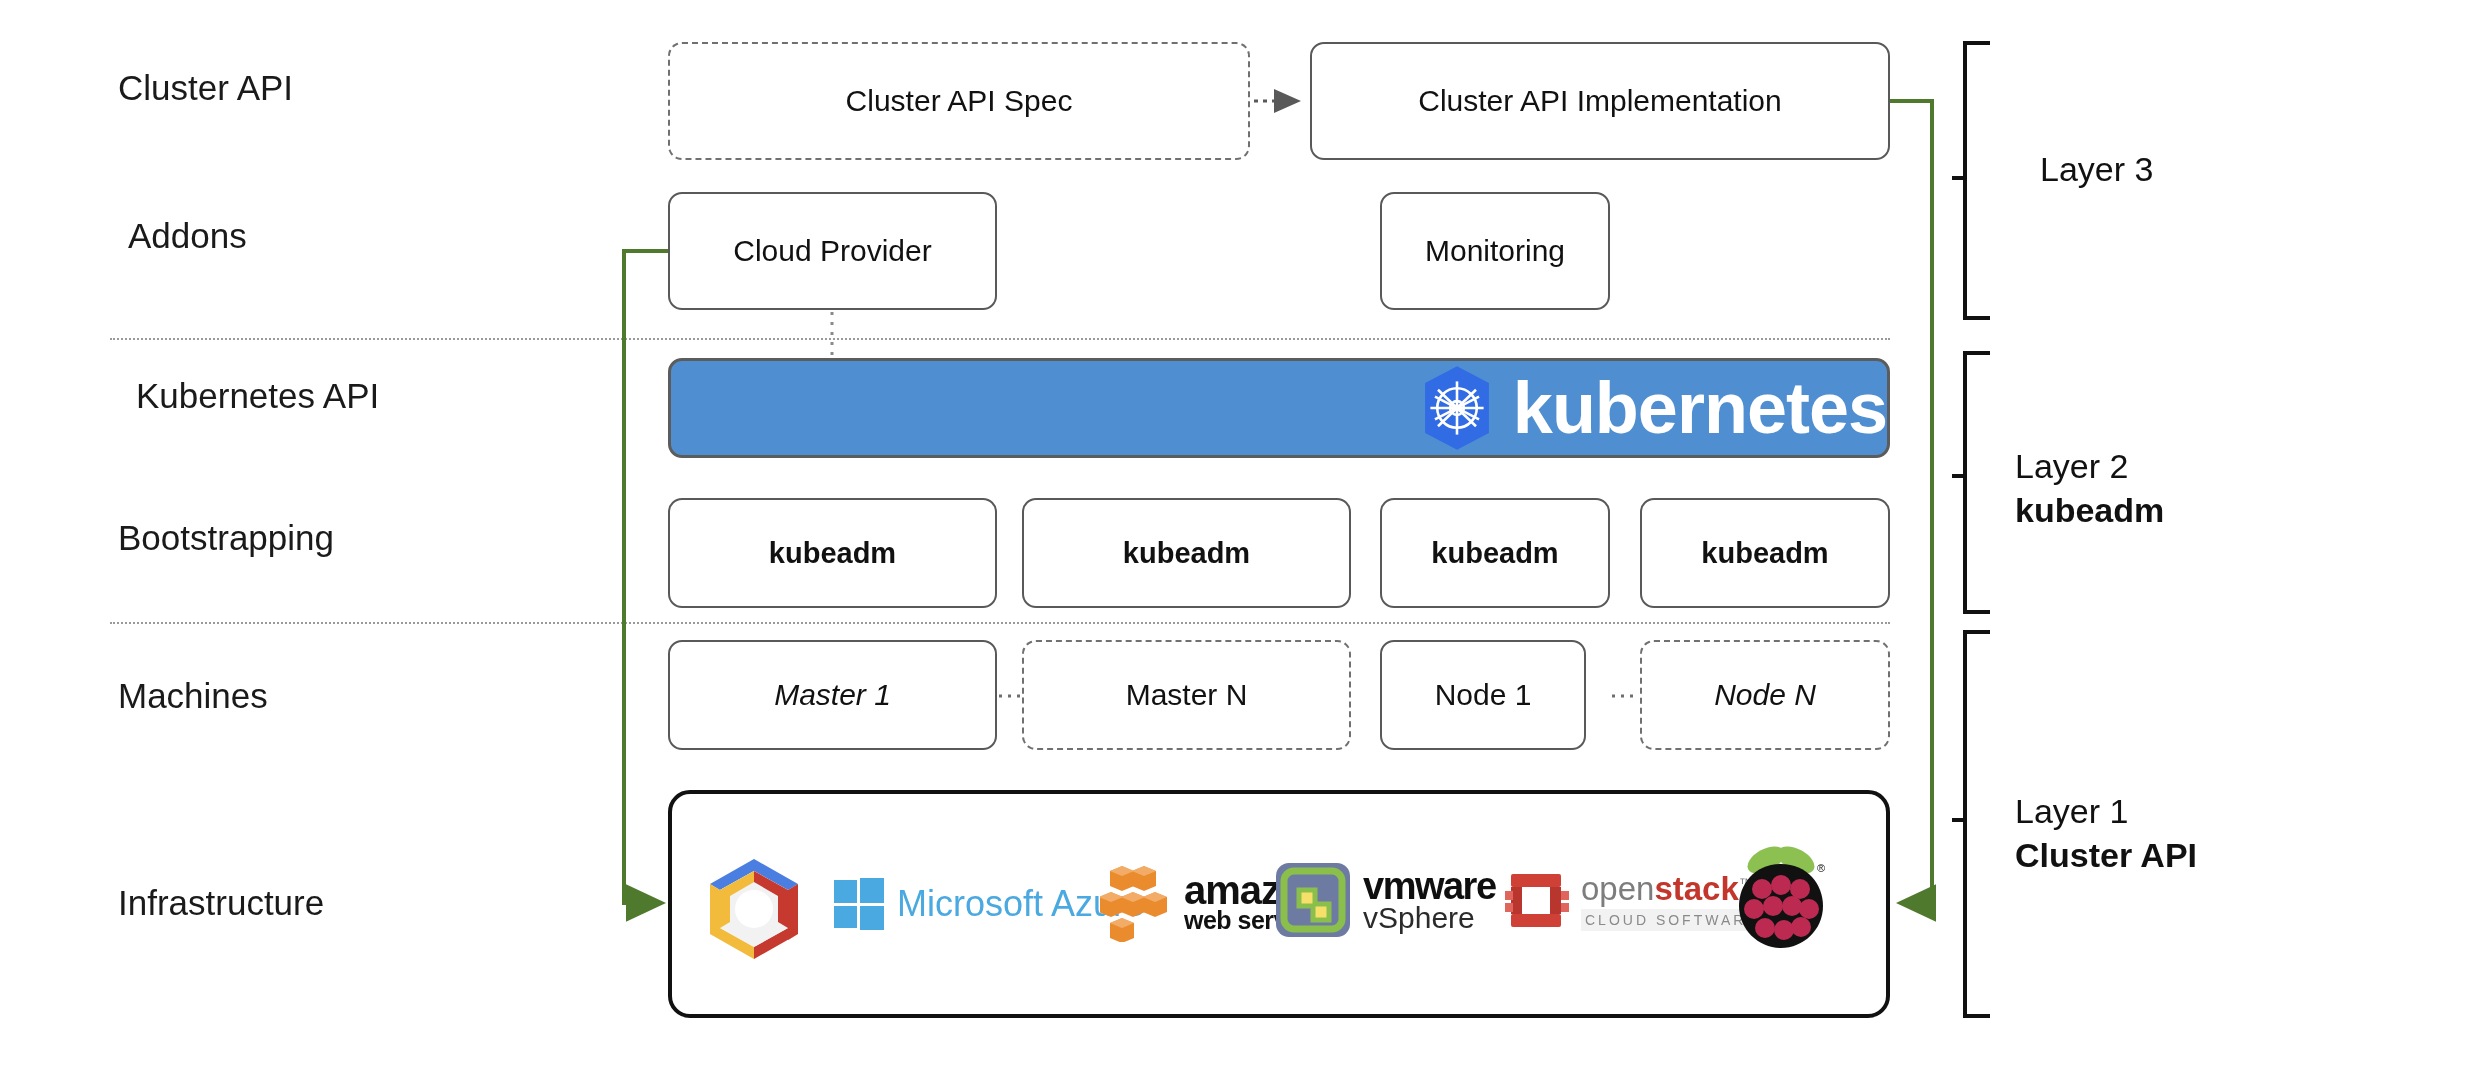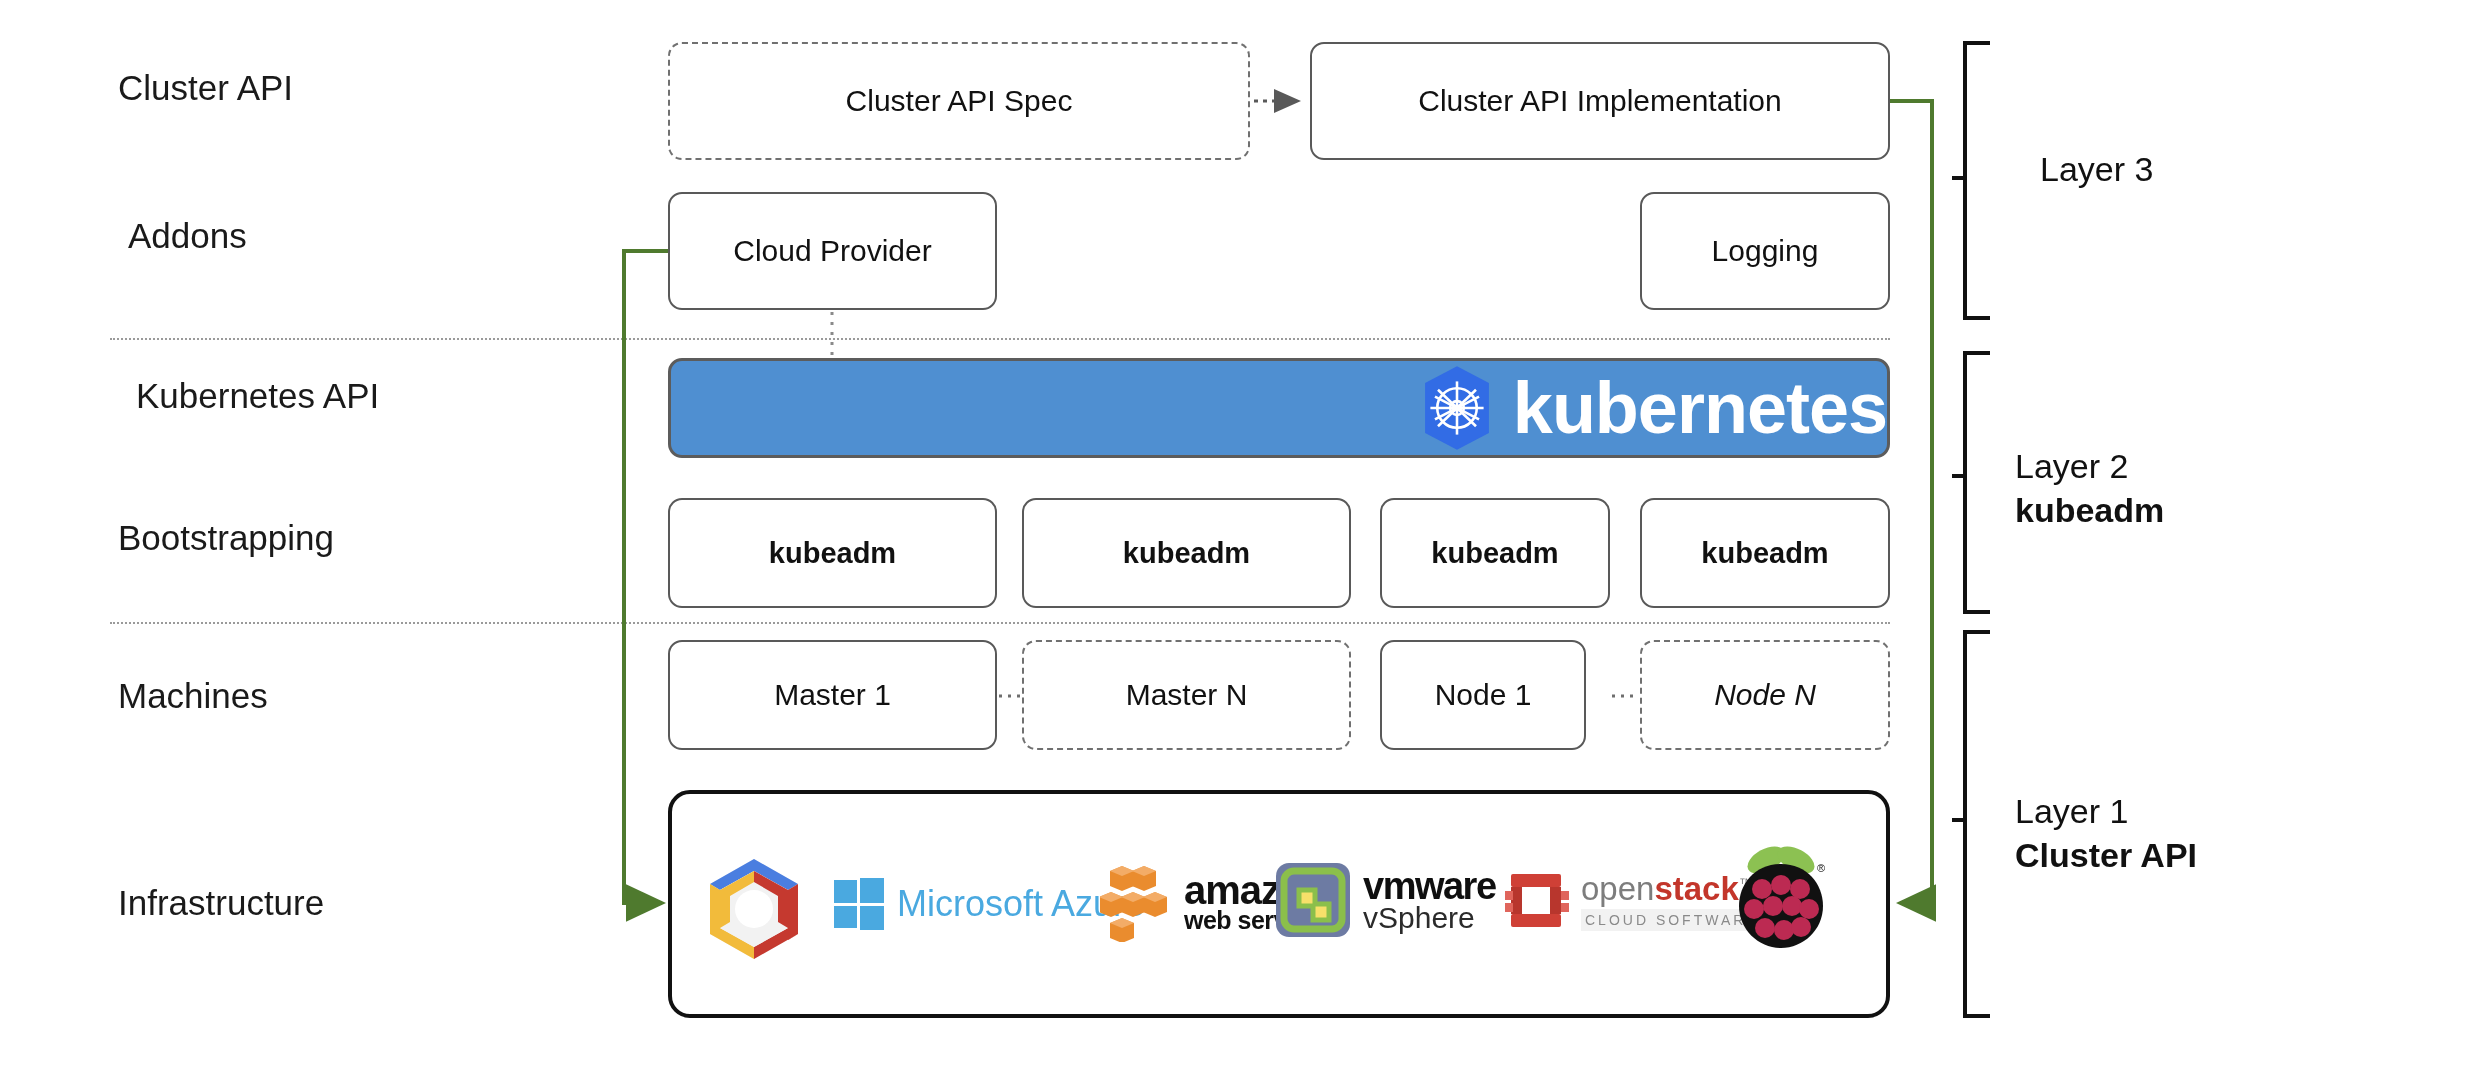--- a/index.html
+++ b/index.html
@@ -116,21 +116,21 @@
   <div class="row-label" style="left:118px; top:678px;">Machines</div>
   <div class="row-label" style="left:118px; top:885px;">Infrastructure</div>
 
   <div class="sep" style="top:338px;"></div>
   <div class="sep" style="top:622px;"></div>
 
   <div class="box dashed" style="left:668px; top:42px; width:582px; height:118px;">Cluster API Spec</div>
   <div class="box" style="left:1310px; top:42px; width:580px; height:118px;">Cluster API Implementation</div>
 
   <div class="box" style="left:668px;  top:192px; width:329px; height:118px;">Cloud Provider</div>
-  <div class="box" style="left:1640px; top:192px; width:250px; height:118px;">Logging</div>
+  <div class="box" style="left:1380px; top:192px; width:230px; height:118px;">Monitoring</div>
 
   <div class="k8s-banner" style="left:668px; top:358px; width:1222px; height:100px;">
     <span style="display:block;width:76px;height:88px;">
       <svg viewBox="0 0 100 114" width="76" height="88" aria-hidden="true">
         <polygon points="50,2 92,24 92,90 50,112 8,90 8,24" fill="#326ce5"></polygon>
         <g fill="none" stroke="#ffffff" stroke-width="3.4">
           <circle cx="50" cy="57" r="26"></circle>
           <circle cx="50" cy="57" r="9"></circle>
           <line x1="50" y1="22" x2="50" y2="92"></line>
           <line x1="25" y1="33" x2="75" y2="81"></line>
@@ -143,21 +143,21 @@
       </svg>
     </span>
     <span class="k8s-word">kubernetes</span>
   </div>
 
   <div class="box bold" style="left:668px;  top:498px; width:329px; height:110px;">kubeadm</div>
   <div class="box bold" style="left:1022px; top:498px; width:329px; height:110px;">kubeadm</div>
   <div class="box bold" style="left:1380px; top:498px; width:230px; height:110px;">kubeadm</div>
   <div class="box bold" style="left:1640px; top:498px; width:250px; height:110px;">kubeadm</div>
 
-  <div class="box" style="left:668px;  top:640px; width:329px; height:110px;">Master 1</div>
+  <div class="box" style="left:668px;  top:640px; width:329px; height:110px;font-style:italic;">Master 1</div>
   <div class="box dashed" style="left:1022px; top:640px; width:329px; height:110px;">Master N</div>
   <div class="box" style="left:1380px; top:640px; width:206px; height:110px;">Node 1</div>
   <div class="box dashed" style="left:1640px; top:640px; width:250px; height:110px;">
     <span style="font-style:italic">Node N</span>
   </div>
 
   <div class="box thick" style="left:668px; top:790px; width:1222px; height:228px;"></div>
 
   <div class="logo" style="left:700px; top:855px;">
     <svg width="108" height="106" viewBox="0 0 108 106" aria-hidden="true">

